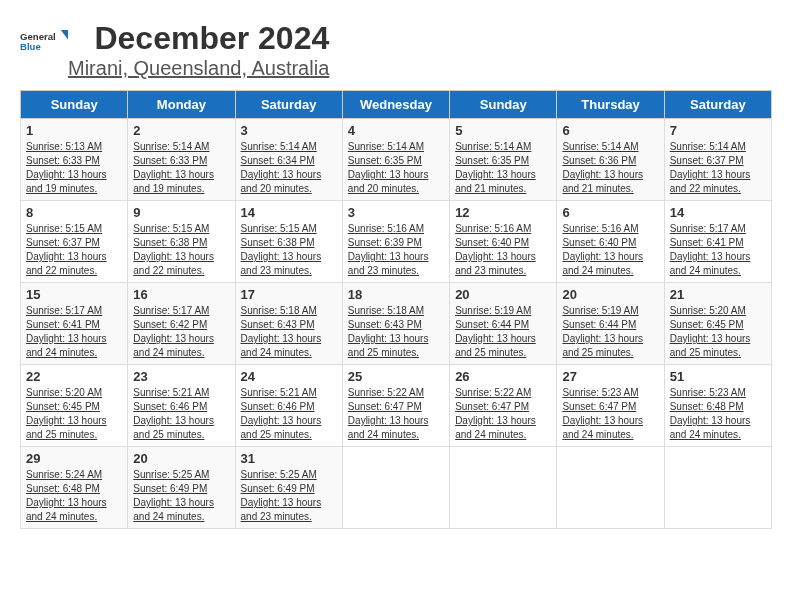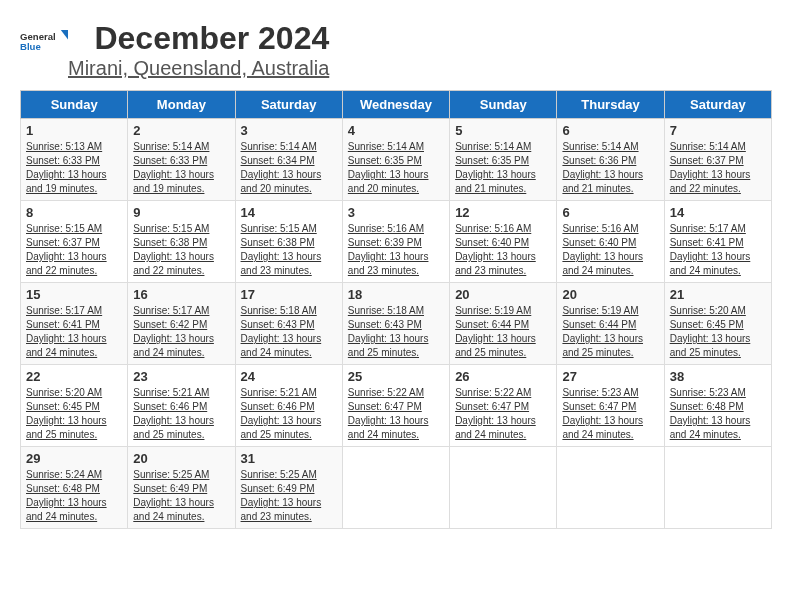--- a/index.html
+++ b/index.html
@@ -132,21 +132,21 @@
         <td><span class="day-num">20</span><span class="cell-content">Sunrise: 5:19 AM<br>Sunset: 6:44 PM<br>Daylight: 13 hours<br>and 25 minutes.</span></td>
         <td><span class="day-num">21</span><span class="cell-content">Sunrise: 5:20 AM<br>Sunset: 6:45 PM<br>Daylight: 13 hours<br>and 25 minutes.</span></td>
       </tr>
       <tr>
         <td><span class="day-num">22</span><span class="cell-content">Sunrise: 5:20 AM<br>Sunset: 6:45 PM<br>Daylight: 13 hours<br>and 25 minutes.</span></td>
         <td><span class="day-num">23</span><span class="cell-content">Sunrise: 5:21 AM<br>Sunset: 6:46 PM<br>Daylight: 13 hours<br>and 25 minutes.</span></td>
         <td><span class="day-num">24</span><span class="cell-content">Sunrise: 5:21 AM<br>Sunset: 6:46 PM<br>Daylight: 13 hours<br>and 25 minutes.</span></td>
         <td><span class="day-num">25</span><span class="cell-content">Sunrise: 5:22 AM<br>Sunset: 6:47 PM<br>Daylight: 13 hours<br>and 24 minutes.</span></td>
         <td><span class="day-num">26</span><span class="cell-content">Sunrise: 5:22 AM<br>Sunset: 6:47 PM<br>Daylight: 13 hours<br>and 24 minutes.</span></td>
         <td><span class="day-num">27</span><span class="cell-content">Sunrise: 5:23 AM<br>Sunset: 6:47 PM<br>Daylight: 13 hours<br>and 24 minutes.</span></td>
-        <td><span class="day-num">38</span><span class="cell-content">Sunrise: 5:23 AM<br>Sunset: 6:48 PM<br>Daylight: 13 hours<br>and 24 minutes.</span></td>
+        <td><span class="day-num">51</span><span class="cell-content">Sunrise: 5:23 AM<br>Sunset: 6:48 PM<br>Daylight: 13 hours<br>and 24 minutes.</span></td>
       </tr>
       <tr>
         <td><span class="day-num">29</span><span class="cell-content">Sunrise: 5:24 AM<br>Sunset: 6:48 PM<br>Daylight: 13 hours<br>and 24 minutes.</span></td>
         <td><span class="day-num">20</span><span class="cell-content">Sunrise: 5:25 AM<br>Sunset: 6:49 PM<br>Daylight: 13 hours<br>and 24 minutes.</span></td>
         <td><span class="day-num">31</span><span class="cell-content">Sunrise: 5:25 AM<br>Sunset: 6:49 PM<br>Daylight: 13 hours<br>and 23 minutes.</span></td>
         <td class="empty-cell"></td>
         <td class="empty-cell"></td>
         <td class="empty-cell"></td>
         <td class="empty-cell"></td>
       </tr>

